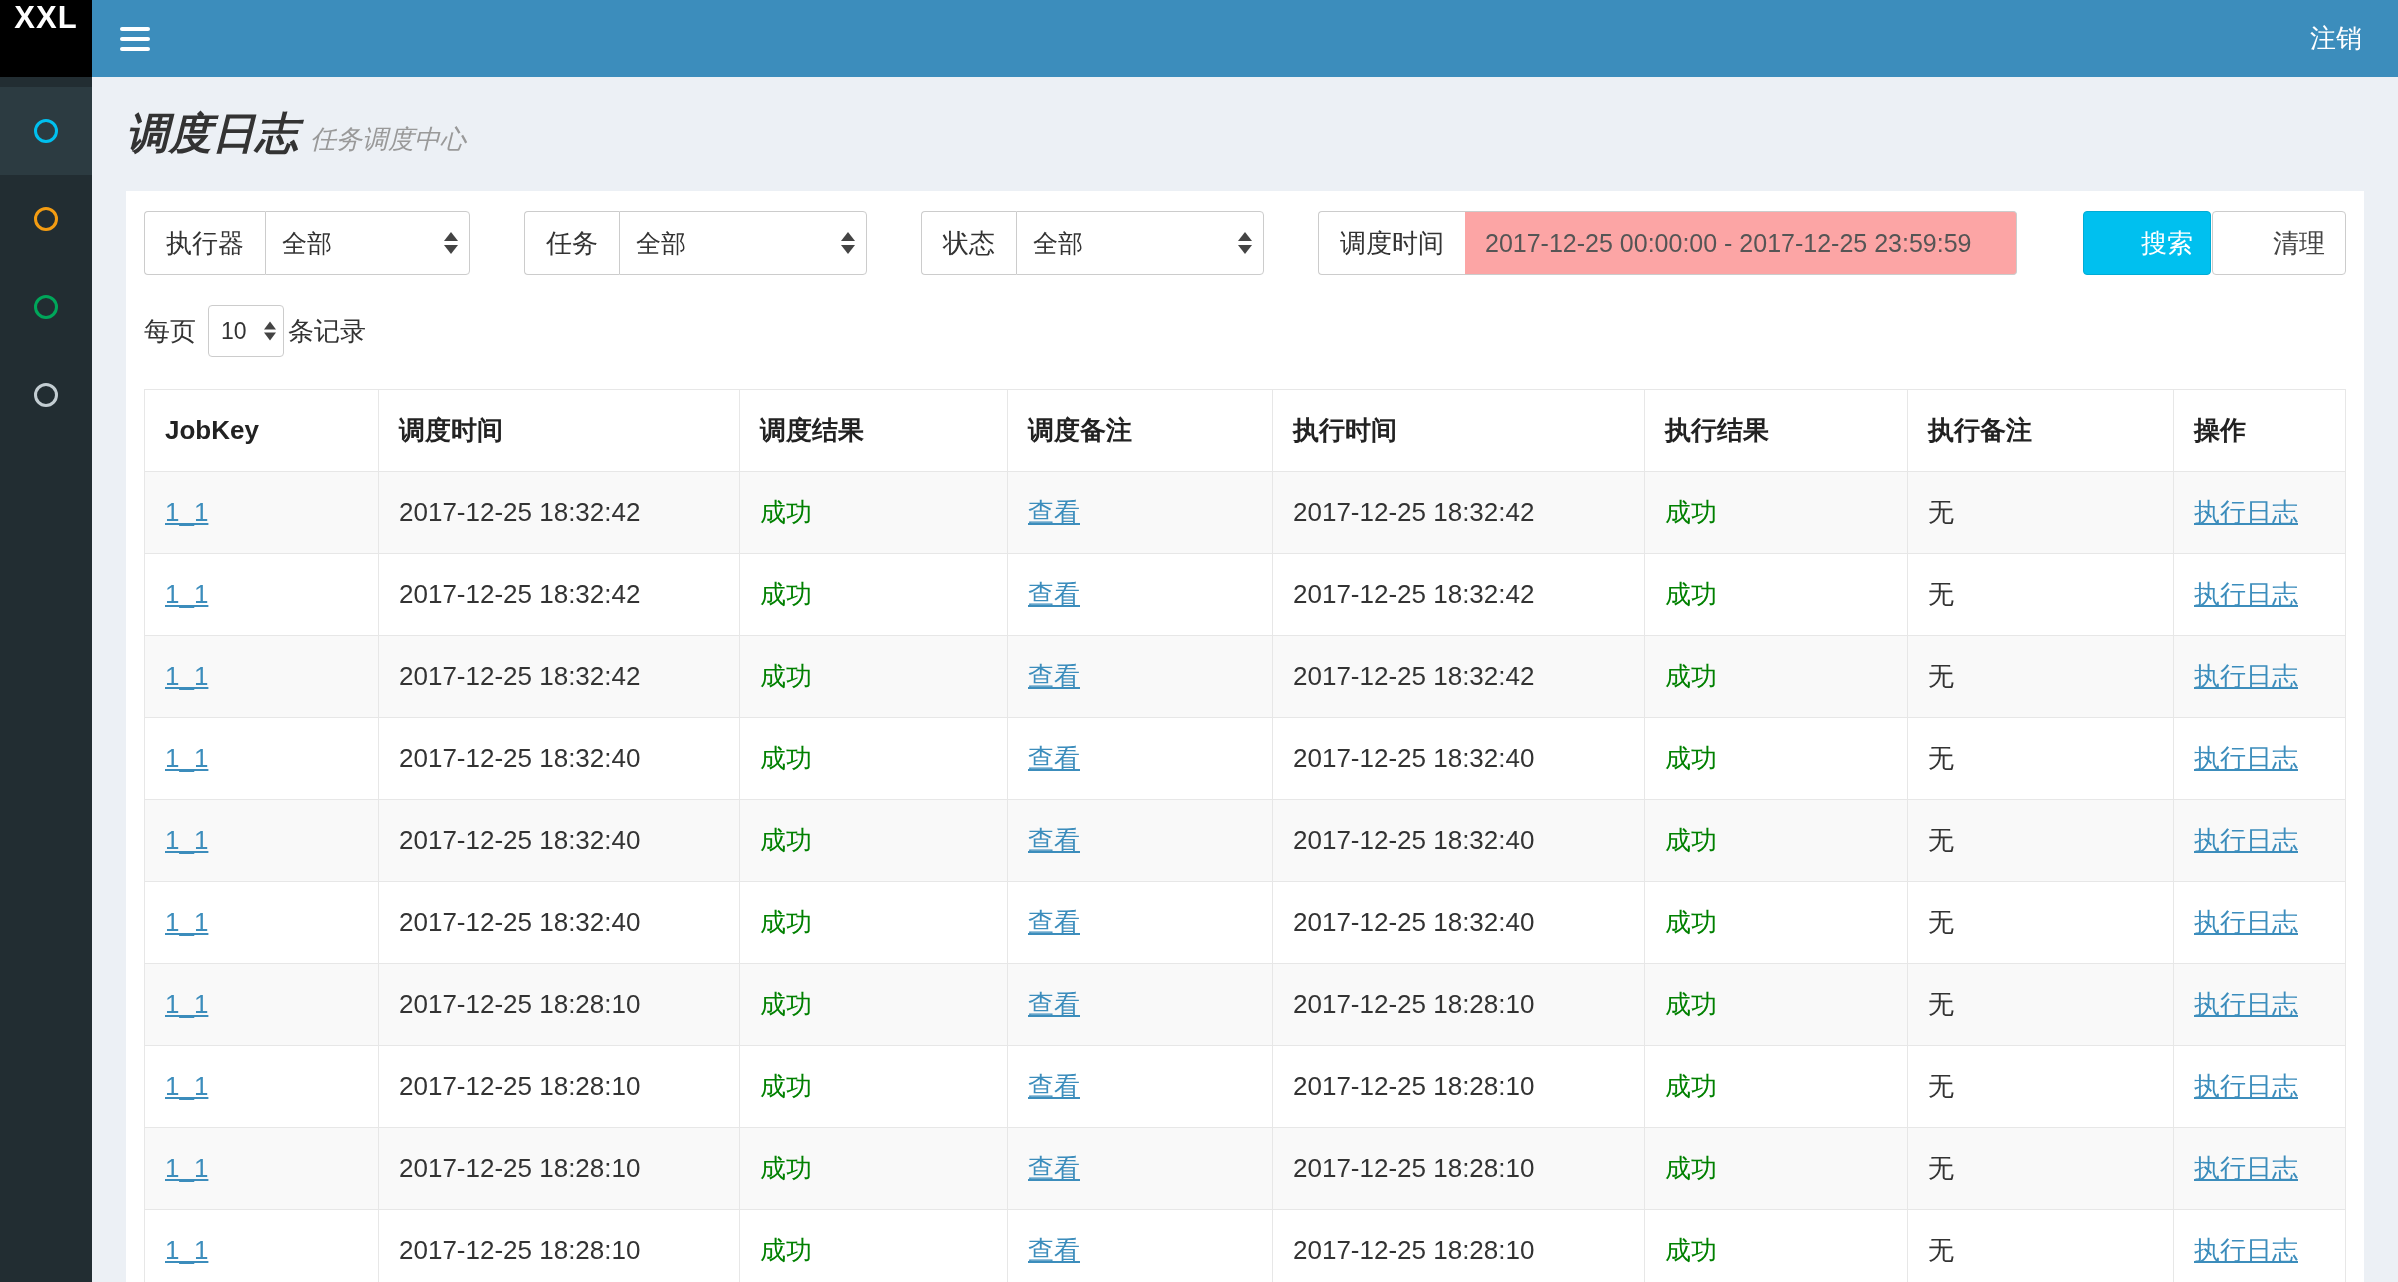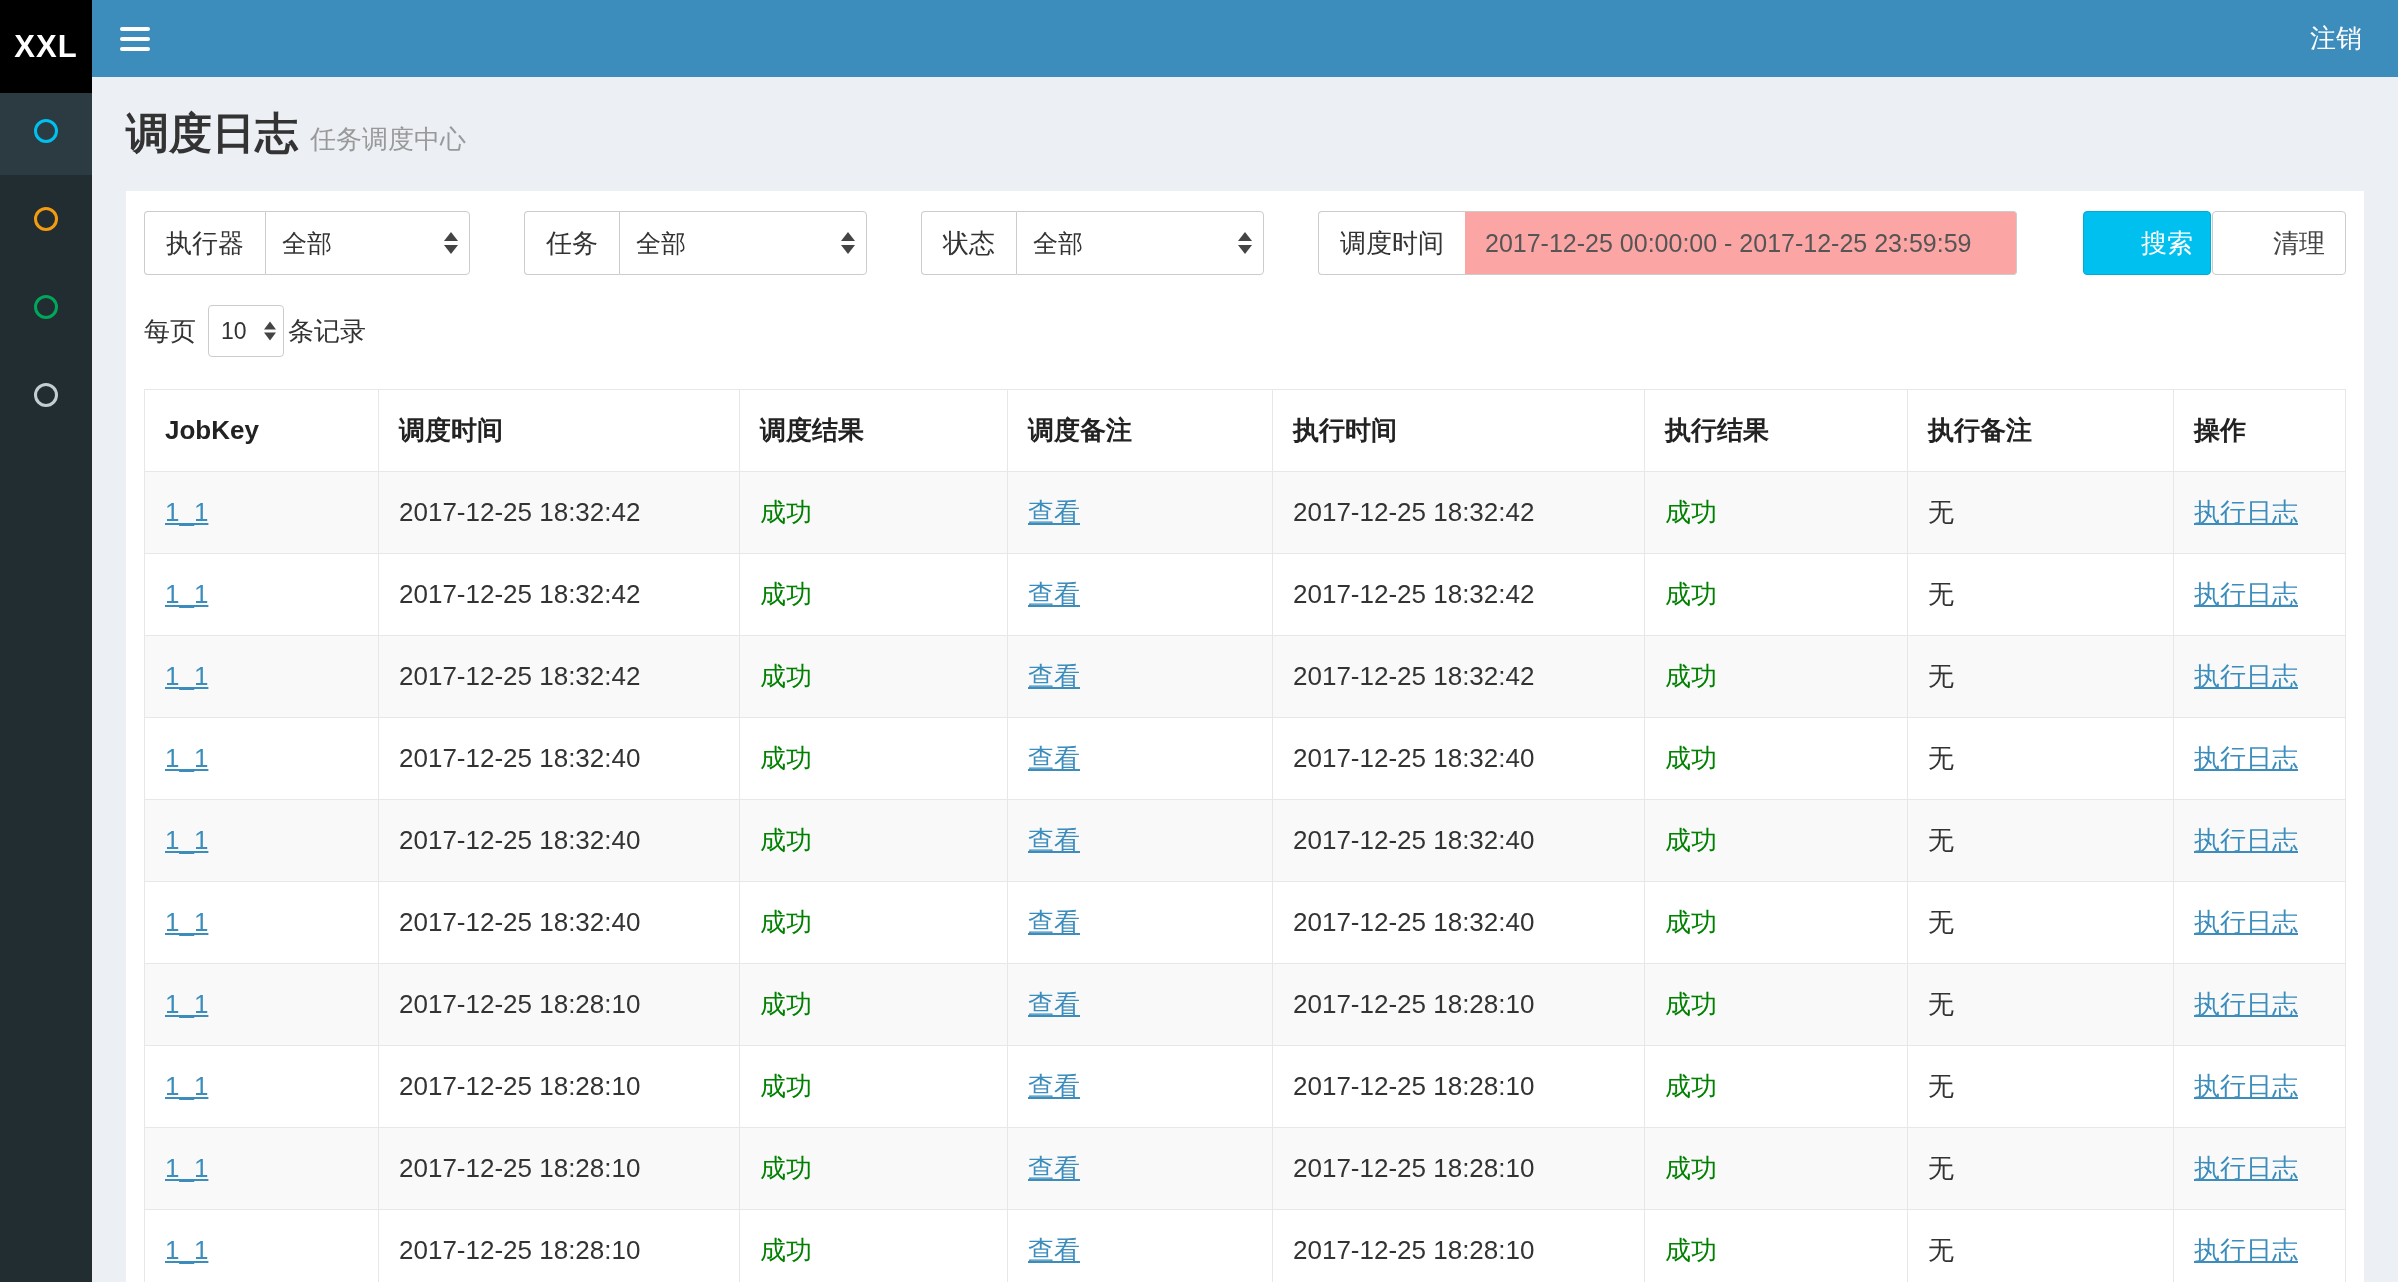--- a/index.html
+++ b/index.html
@@ -6,38 +6,38 @@
   html,body { width: 2398px; height: 1282px; overflow: hidden; }
   body {
     font-family: "Liberation Sans", "DejaVu Sans", sans-serif;
     background: #ecf0f5;
     color: #333;
   }
 
   
   .navbar { position: fixed; top:0; left:0; width:100%; height:77px; display:flex; z-index:10; }
   .logo {
-    width:92px; height:93px; background:#000; color:#fff;
-    display:flex; align-items:center; justify-content:center;
+    width:92px; height:77px; background:#000; color:#fff;
+    display:flex; align-items:flex-start; justify-content:center;
     font-weight:bold; font-size:31px; letter-spacing:1px; cursor:pointer;
   }
   .nav-rest { flex:1; background:#3c8dbc; display:flex; align-items:center; }
   .burger { margin-left:28px; cursor:pointer; display:flex; flex-direction:column; gap:6px; }
   .burger i { display:block; width:30px; height:4px; background:#fff; border-radius:2px; }
   .logout { margin-left:auto; margin-right:36px; color:#fff; font-size:26px; text-decoration:none; cursor:pointer; }
 
   
   .sidebar { position:fixed; top:77px; left:0; bottom:0; width:92px; background:#222d32; padding-top:10px; }
   .side-item { height:88px; display:flex; align-items:center; justify-content:center; cursor:pointer; }
   .side-item.active { background:#2c3b41; }
   .ring { display:block; width:24px; height:24px; border-radius:50%; border:3px solid #fff; }
 
   
   .content { margin-left:92px; padding-top:77px; }
-  .content-header { padding:28px 34px 22px 34px; }
+  .content-header { padding:28px 34px 22px 34px;font-style:italic; }
   .content-header h1 { font-size:43px; font-weight:700; color:#333; }
   .content-header small { font-size:26px; font-weight:400; color:#999; margin-left:12px; }
 
   .box { margin:6px 34px 0 34px; background:#fff; padding:20px 18px 46px 18px; min-height:1010px; }
 
   
   .filters { display:flex; align-items:center; }
   .igroup { display:flex; align-items:flex-end; margin-right:54px;border-radius:23px; }
   .igroup.time { margin-right:0; }
   .addon {

